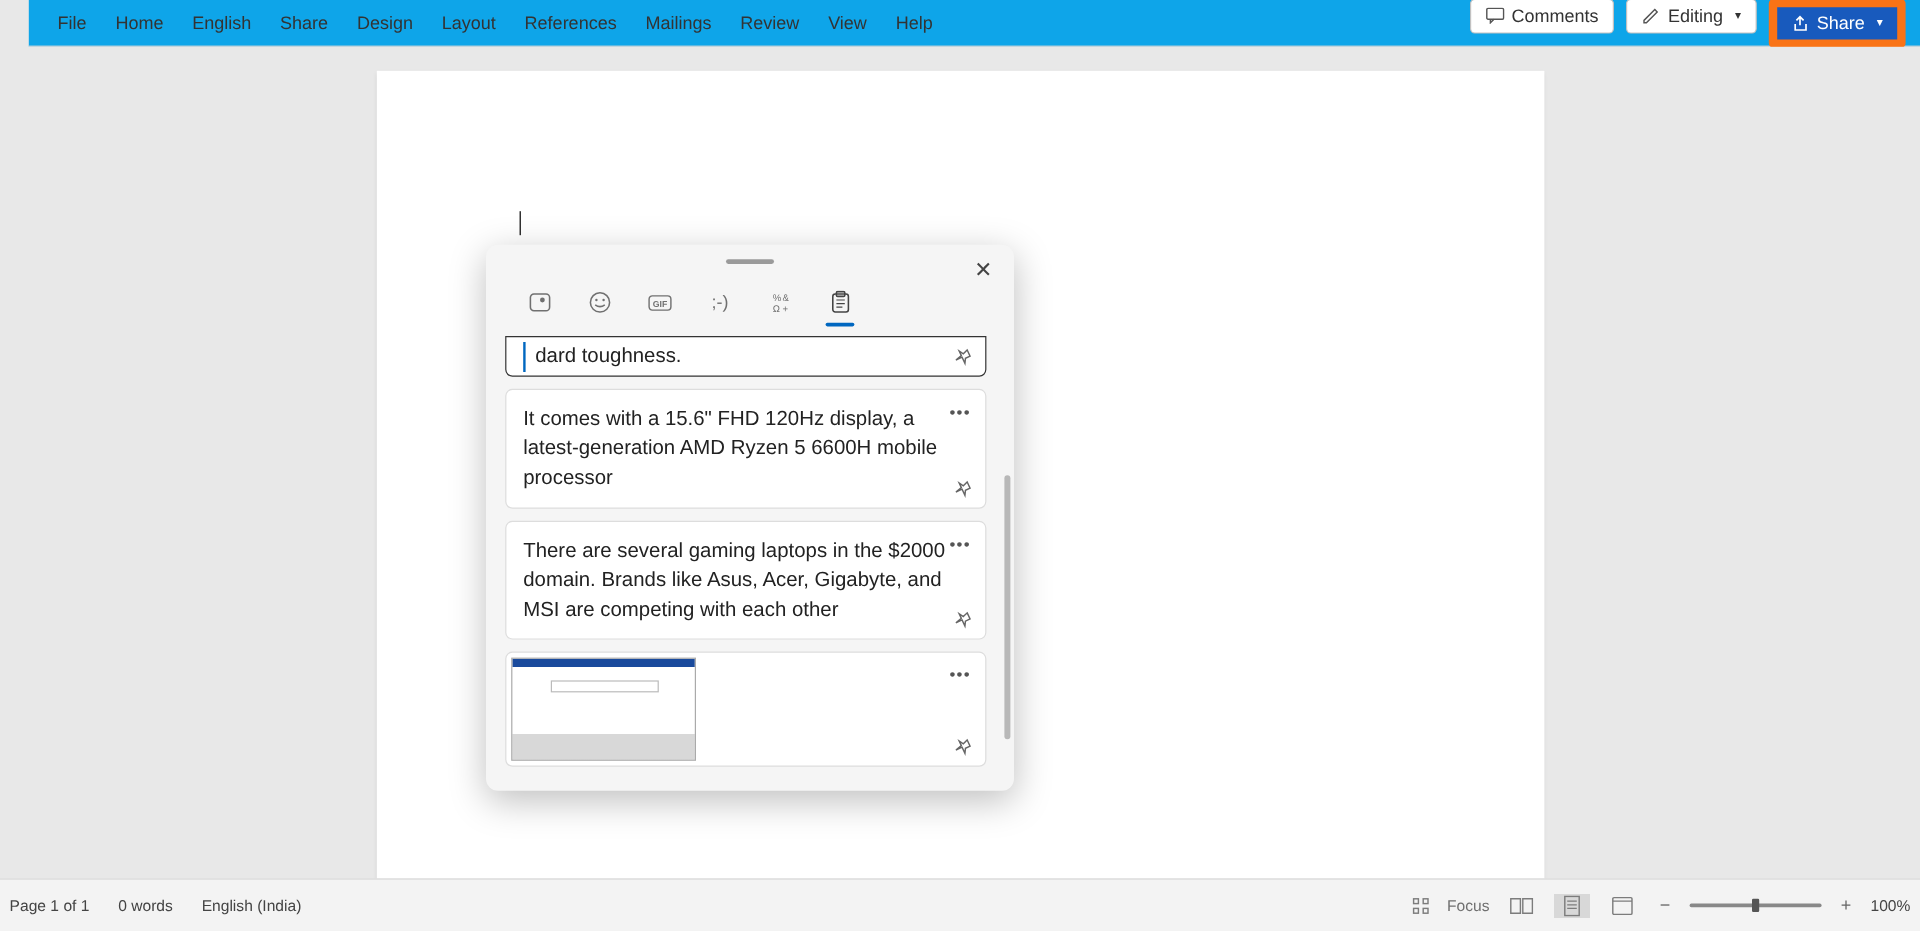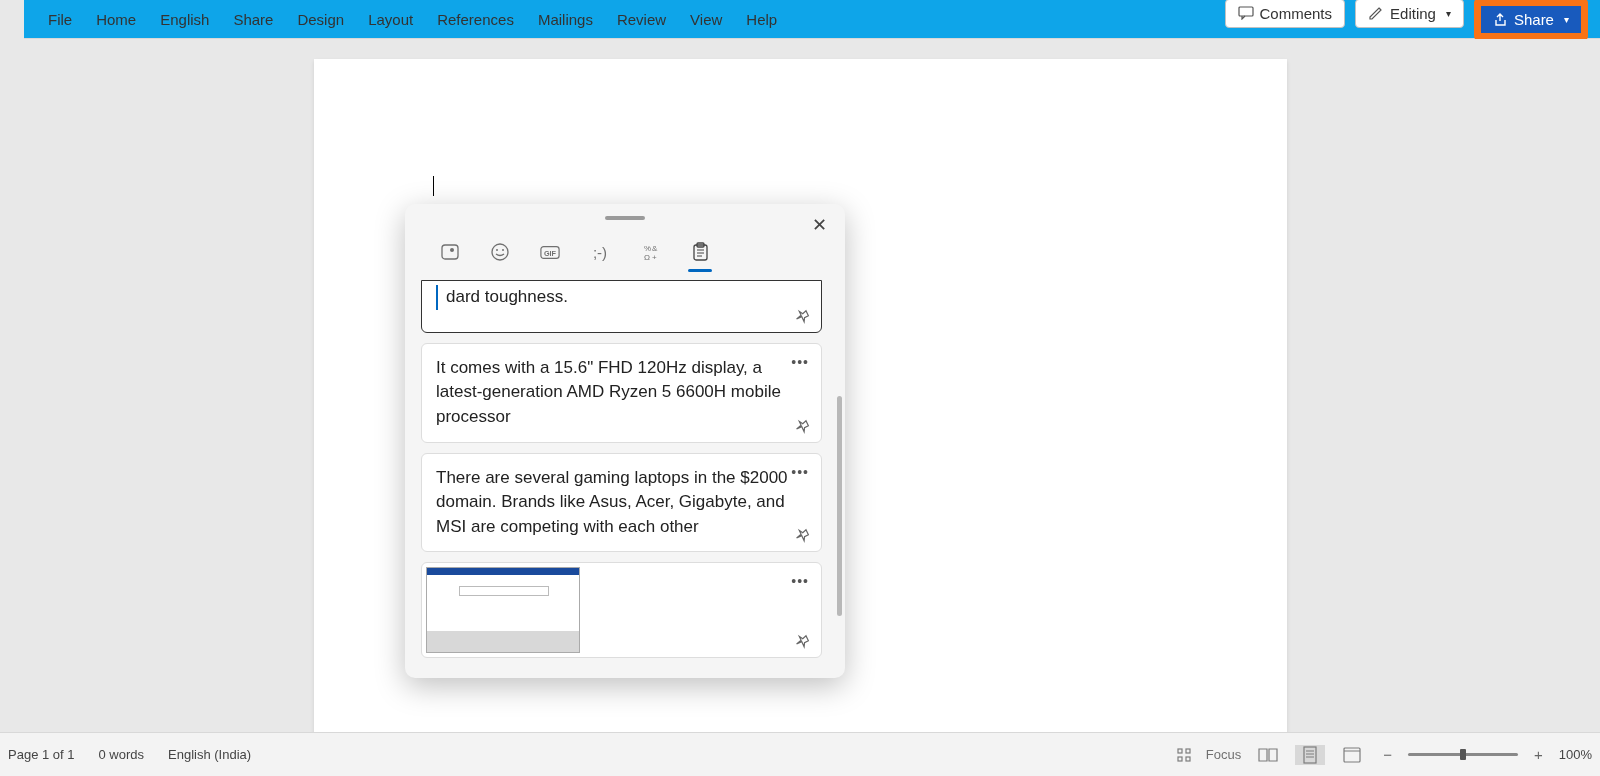--- a/index.html
+++ b/index.html
@@ -27,21 +27,21 @@
     .panel-handle { width: 40px; height: 4px; background: #9a9a9a; border-radius: 2px; }
     .panel-close { position: absolute; right: 12px; top: 8px; font-size: 18px; color: #444; cursor: pointer; padding: 2px 6px; }
     .panel-tabs { display: flex; gap: 30px; padding: 10px 35px 6px 35px; align-items: center; }
     .tab-icon { width: 20px; height: 20px; cursor: pointer; opacity: 0.75; display:flex; align-items:center; justify-content:center; }
     .tab-active { position: relative; opacity: 1; }
     .tab-active::after { content: ''; position: absolute; bottom: -10px; left: -2px; right: -2px; height: 3px; background: #0067c0; border-radius: 2px; }
     
     .clip-list { padding: 6px 8px 2px 16px; position: relative; }
     .clip-item { background: #fff; border: 1px solid #ddd; border-radius: 6px; padding: 12px 14px; margin-bottom: 10px; position: relative; font-size: 17px; color: #222; line-height: 1.45; width: 401px; }
     .clip-item.selected { border: 1.5px solid #333; }
-    .clip-first { border-top-left-radius: 0; border-top-right-radius: 0; padding-top: 4px; padding-bottom: 22px; margin-top: 6px; }
+    .clip-first { border-top-left-radius: 0; border-top-right-radius: 0; padding-top: 4px; padding-bottom: 3px; margin-top: 6px; }
     .clip-first .clip-text { border-left: 2px solid #0067c0; padding-left: 8px;}
     .clip-pin { position: absolute; right: 10px; bottom: 8px; color: #666; cursor: pointer; font-size: 14px; }
     .clip-more { position: absolute; right: 12px; top: 8px; color: #555; cursor: pointer; font-size: 14px; letter-spacing: 1px; }
     .clip-img { width: 154px; height: 86px; background: linear-gradient(to bottom, #1a4a9c 0%, #1a4a9c 8%, #fff 8%, #fff 75%, #d8d8d8 75%, #d8d8d8 100%); border: 1px solid #aaa; position: relative; }
     .clip-img-inner { position:absolute; top:18px; left:32px; width:90px; background:#fff; border:1px solid #bbb; font-size:5px; color:#777; padding:4px;}
     
     .panel-scrollbar { position: absolute; right: 3px; top: 128px; width: 5px; height: 220px; background: #b8b8b8; border-radius: 3px; }
     
     
     .status-bar { position: absolute; bottom: 0; left: 0; right: 0; height: 44px; background: #f3f3f3; display: flex; align-items: center; padding: 0 8px; font-size: 13px; color: #444; border-top: 1px solid #d8d8d8; }

